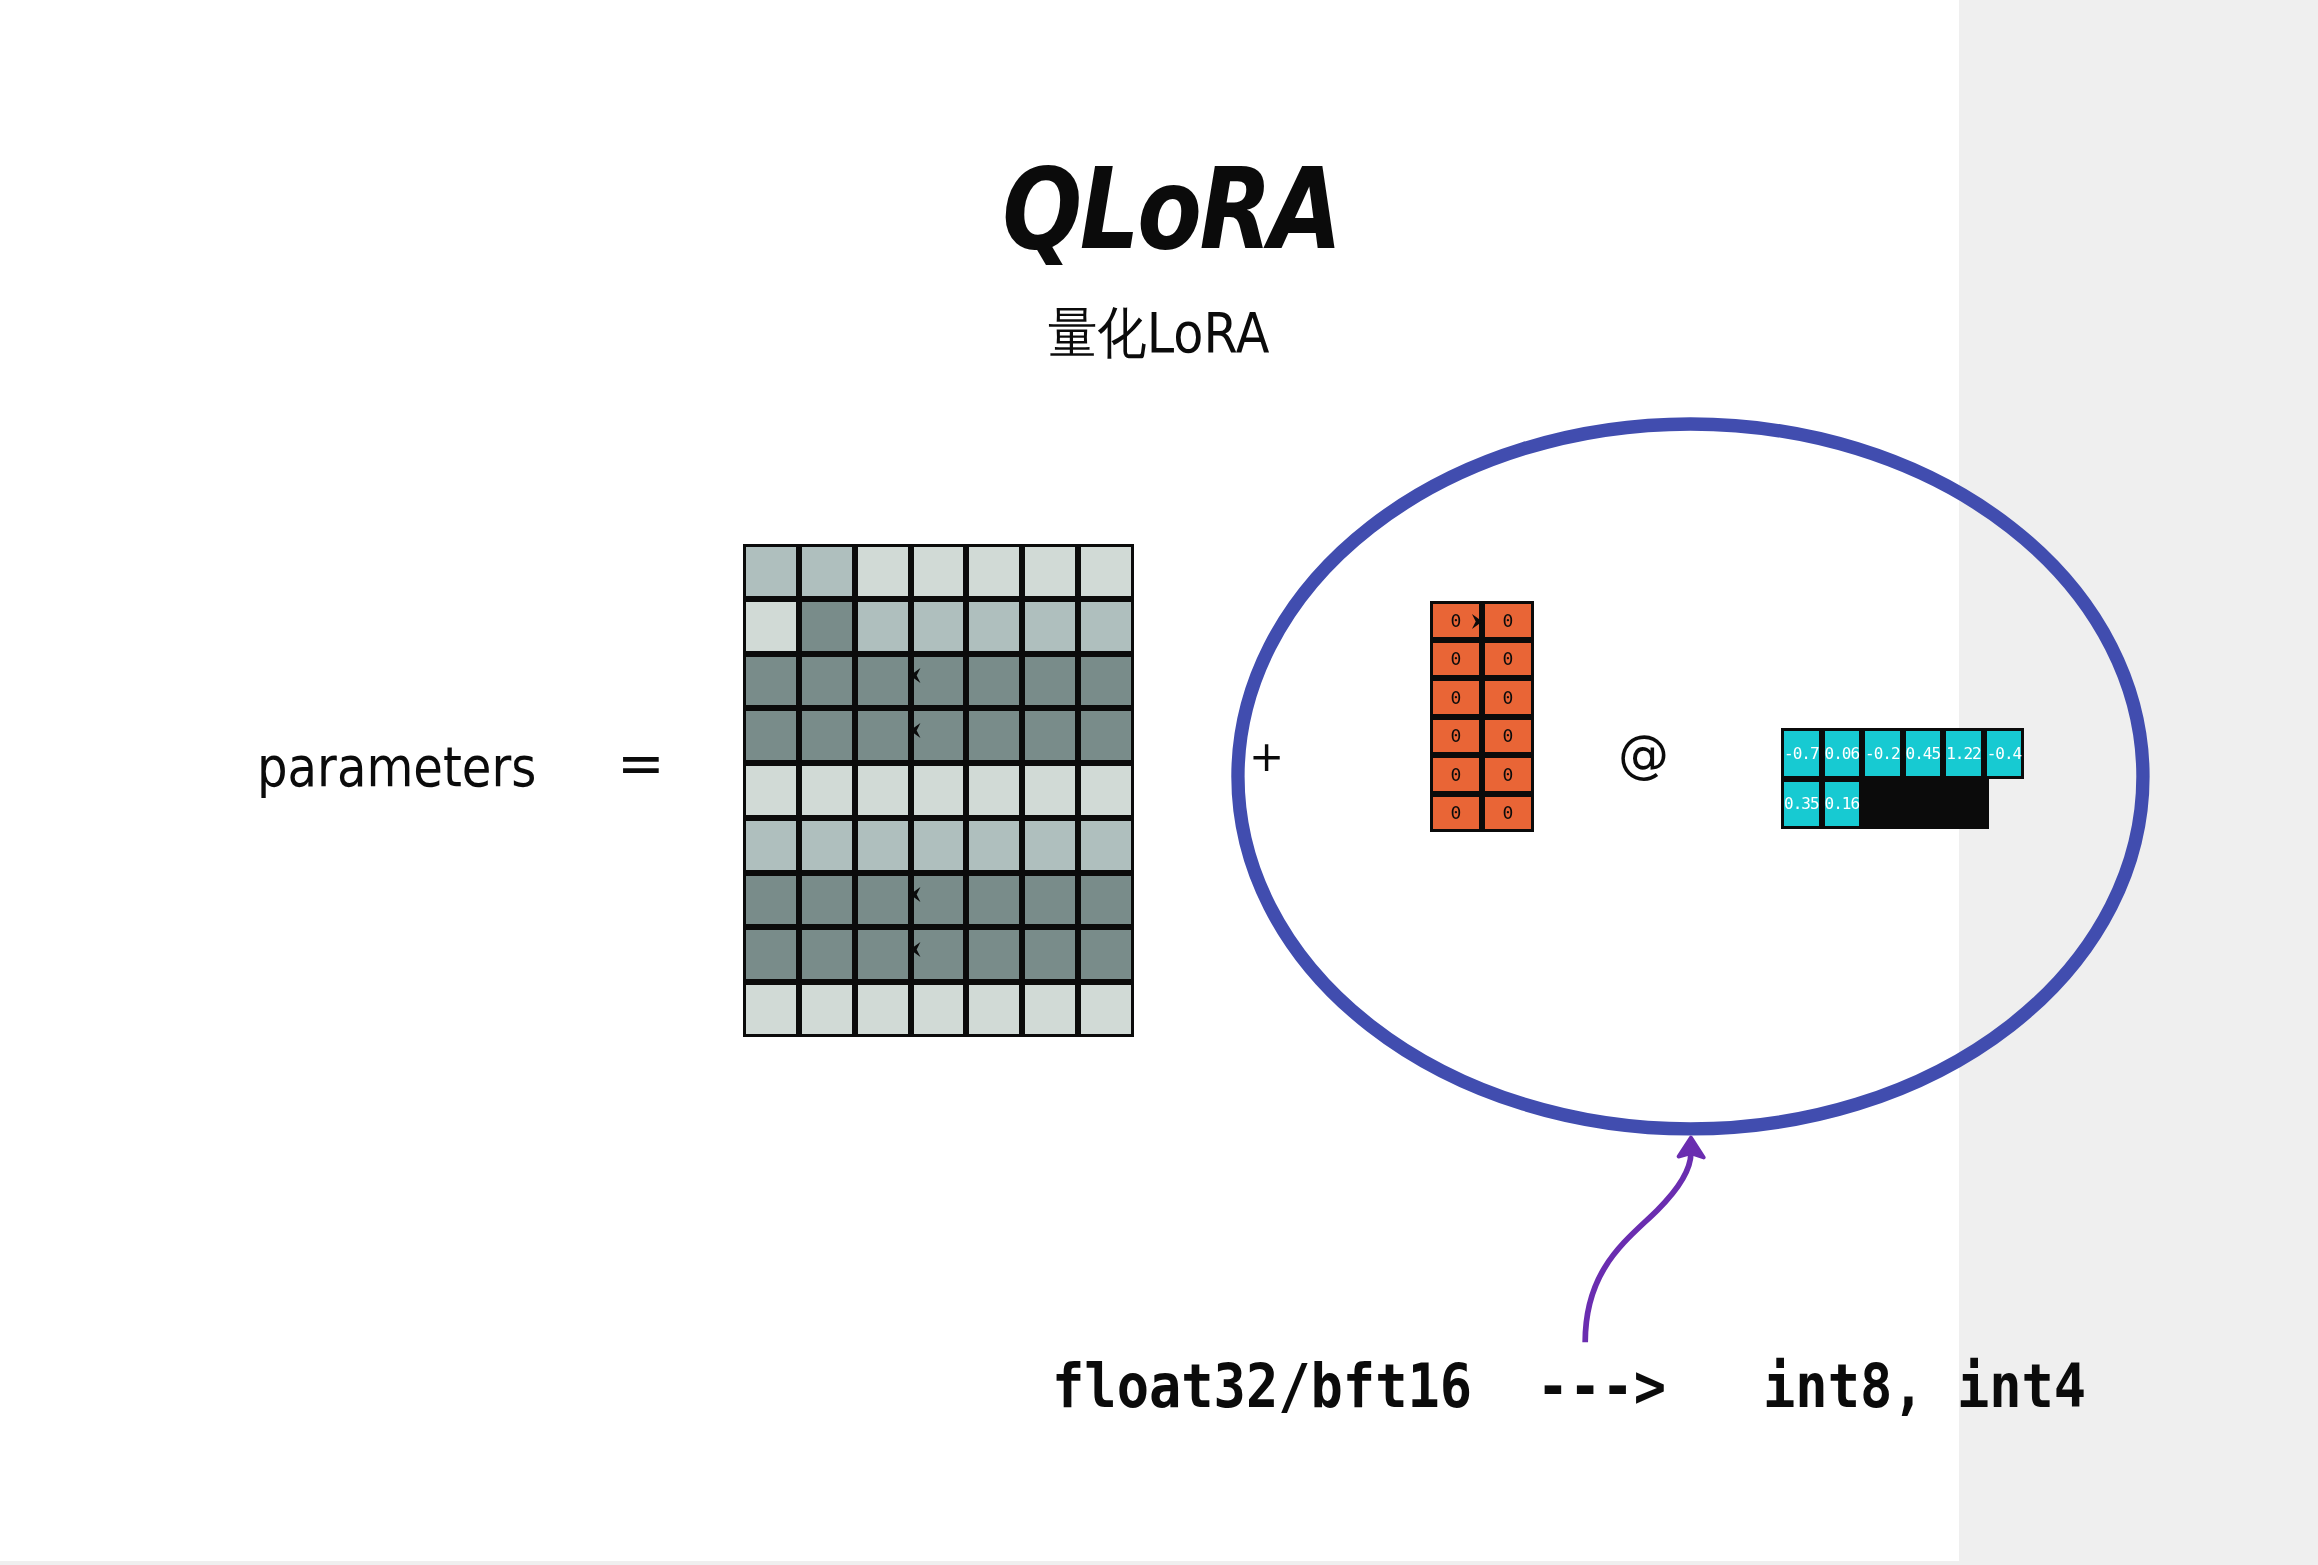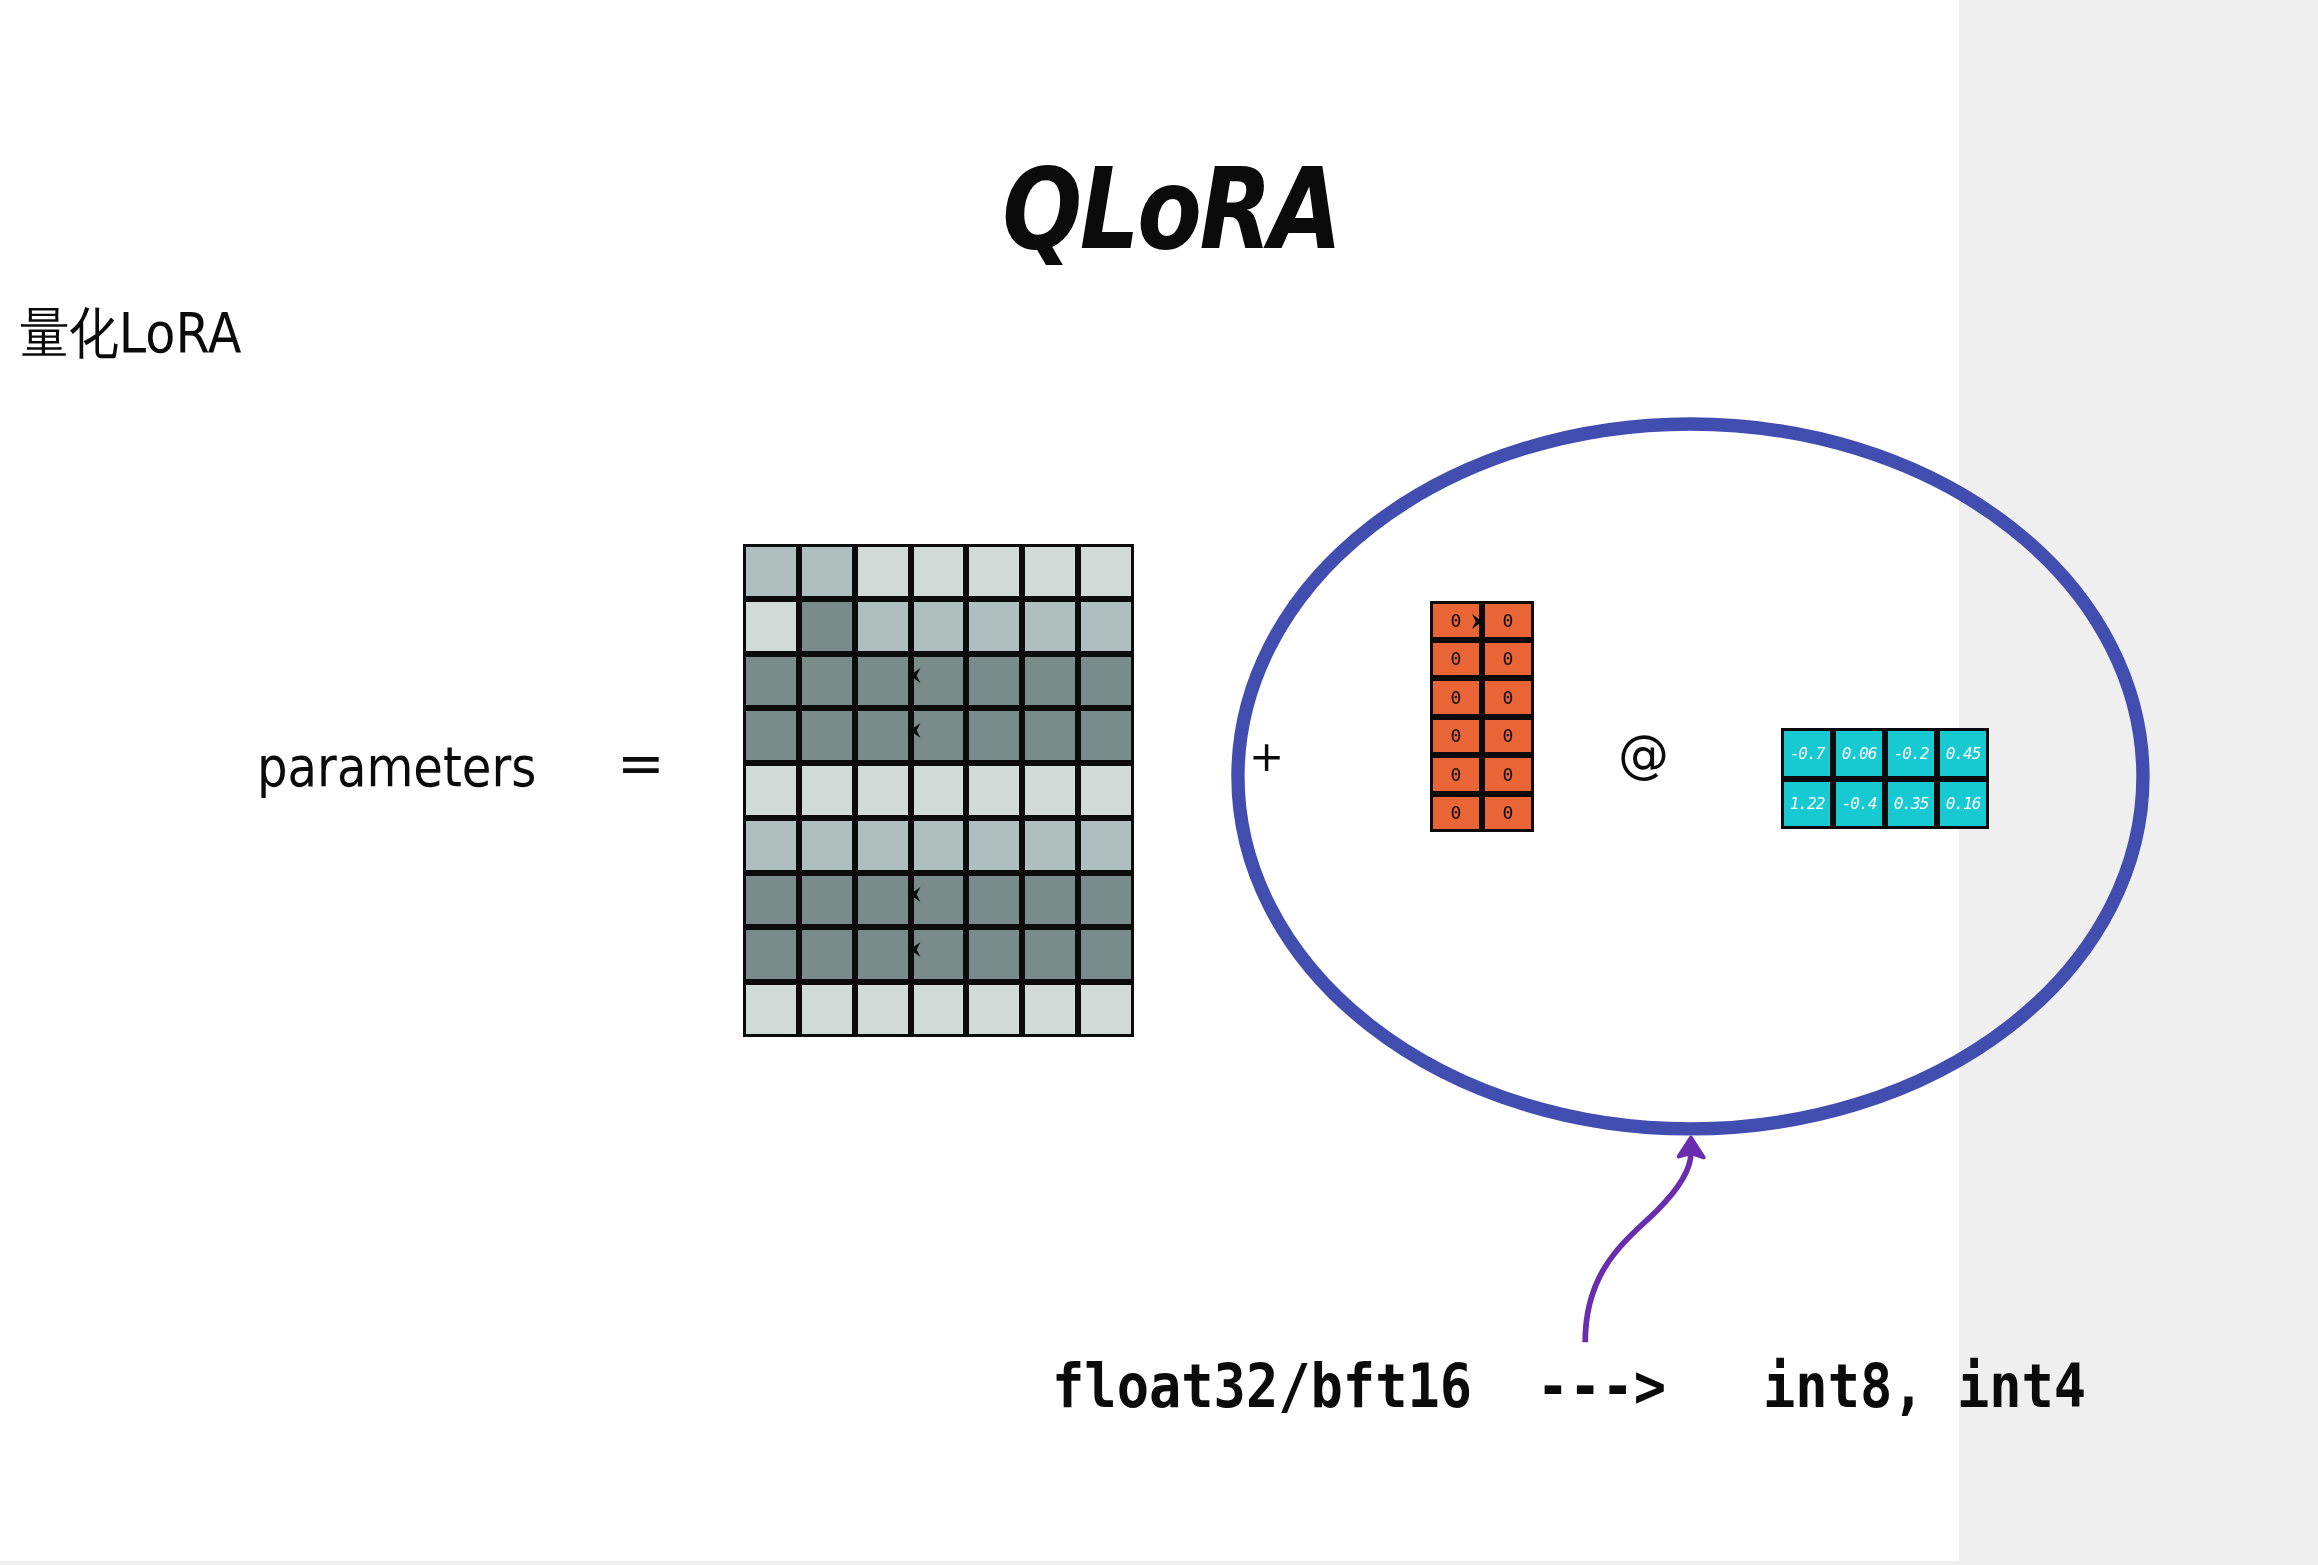--- a/index.html
+++ b/index.html
@@ -12,21 +12,21 @@
     position: absolute; left: 0; top: 0; width: 1959px; height: 1561px;
     background: #ffffff;
   }
   .title {
     position: absolute; left: 0; width: 2313px; top: 138px; text-align: center;
     font-family: "DejaVu Sans", sans-serif; font-weight: bold; font-style: italic;
     font-size: 112px; line-height: 143px; color: #0b0b0b; letter-spacing: -2.9px;
   }
   .title span { display: inline-block; transform: scaleX(0.84); transform-origin: center; margin-left: 29px; }
   .subtitle {
-    position: absolute; left: 0; width: 2313px; top: 295px; 
+    position: absolute; left: 0; width: 2313px; top: 295px; text-align: center;
     font-family: "DejaVu Sans", sans-serif; font-size: 56px; line-height: 76px; color: #0b0b0b;
   }
   .subtitle span { display: inline-block; transform: scaleX(0.88); margin-left: 4.8px; }
   .label-params {
     position: absolute; left: 257px; top: 731px;
     font-family: "DejaVu Sans", sans-serif; font-size: 56px; line-height: 71px; color: #0b0b0b;
     transform: scaleX(0.86); transform-origin: left center;
   }
   .label-eq {
     position: absolute; left: 617px; top: 728px;
@@ -48,21 +48,21 @@
   .shade-light { background: #d1dad6; }
   .shade-medium { background: #afbfbe; }
   .shade-dark { background: #798c8a; }
 
   .mat {
     position: absolute; display: grid; background: #0b0b0b; box-sizing: border-box;
   }
   .mat-a { left: 1430px; top: 601px; width: 104px; height: 231px;
     grid-template-columns: repeat(2, 1fr); grid-template-rows: repeat(6, 1fr); }
   .mat-b { left: 1781px; top: 728px; width: 208px; height: 101px;
-    grid-template-columns: repeat(4, 1fr); grid-template-rows: repeat(2, 1fr); font-style: italic; }
+    grid-template-columns: repeat(6, 1fr); grid-template-rows: repeat(2, 1fr); }
   .mcell {
     box-sizing: border-box; border: 3.3px solid #0b0b0b; display: flex; align-items: center; justify-content: center;
     font-family: "DejaVu Sans Mono", monospace; position: relative;
   }
   .mat-a .mcell { background: #e96536; color: #0b0b0b; font-size: 18px; }
   .mat-b .mcell { background: #17cad2; color: #ffffff; font-size: 16px; letter-spacing: -1px; }
 
   .cursor { position: absolute; width: 12.4px; height: 17px; }
 
   svg.overlay { position: absolute; left: 0; top: 0; width: 2313px; height: 1561px; pointer-events: none; }

